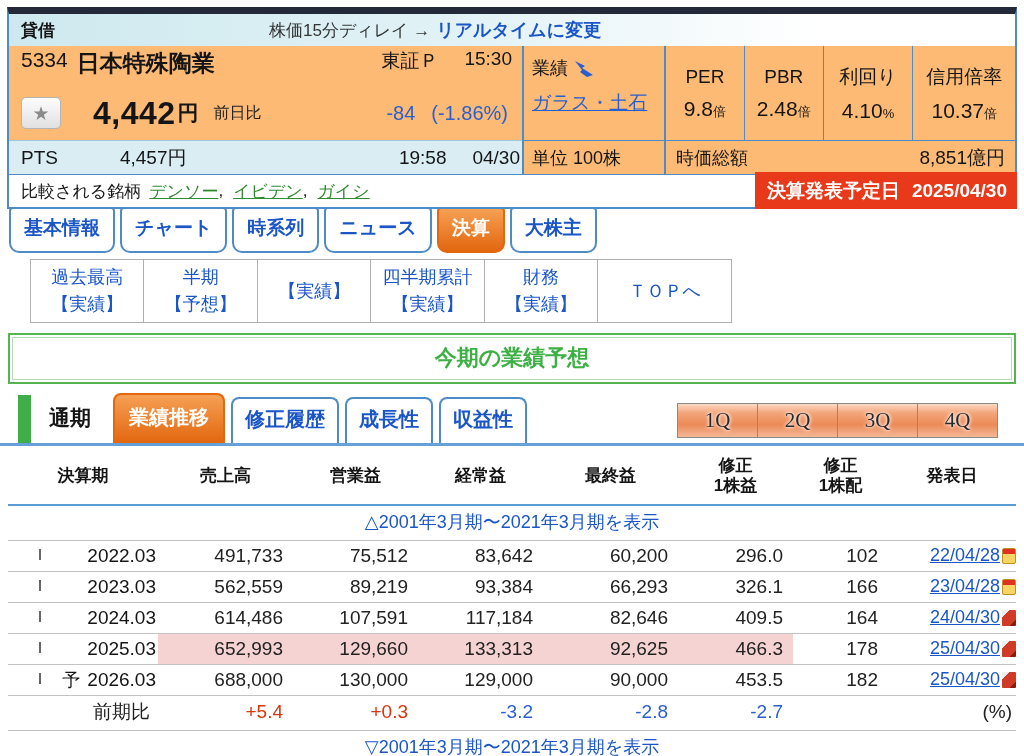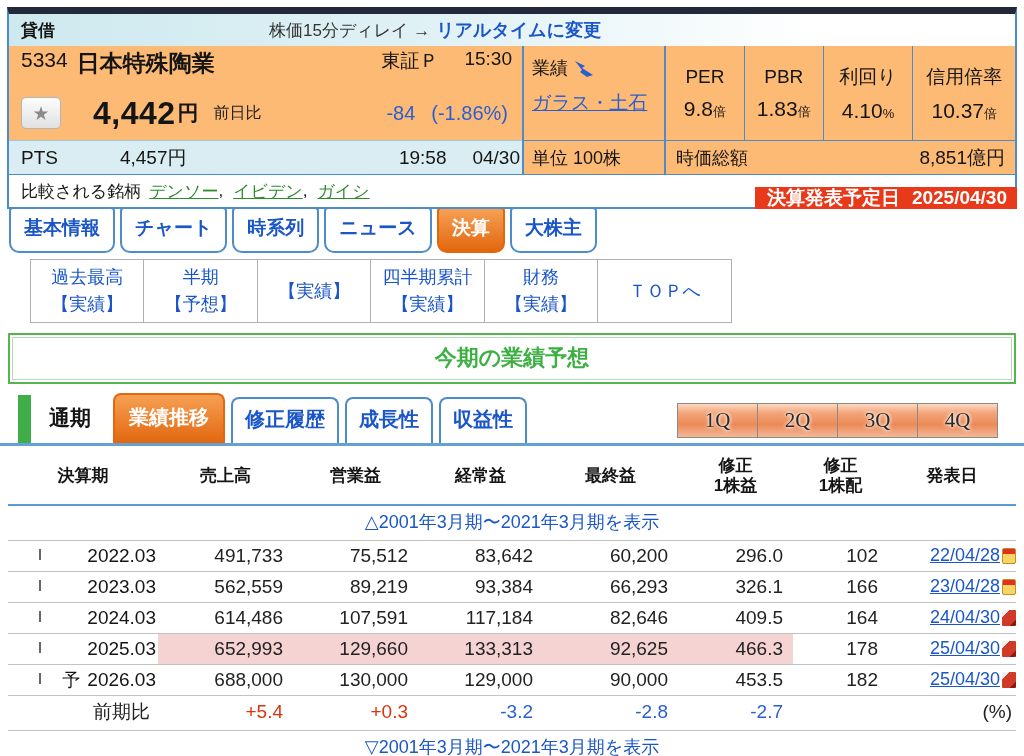--- a/index.html
+++ b/index.html
@@ -55,21 +55,21 @@
   .metric-label { font-size: 19px; }
   .metric-value { font-size: 21px; }
   .metric-unit { font-size: 13px; }
   .mcap-row { height: 34px; border-top: 1px solid #4e8cc8; display: flex; align-items: center; padding: 0 10px; font-size: 18px; }
   .mcap-value { margin-left: auto; font-size: 19px; }
 
   .compare-row { position: relative; height: 33px; border-top: 1px solid #4e8cc8; display: flex; align-items: center;
     padding-left: 12px; font-size: 17px; background: #fff; }
   .compare-link { color: #2e8b2e; text-decoration: underline; margin-left: 8px; }
   .comma { margin-right: 2px; }
-  .earnings-banner { position: absolute; right: -2px; bottom: -2px; height: 22px; display: flex; align-items: center;
+  .earnings-banner { position: absolute; right: -2px; bottom: -2px; height: 37px; display: flex; align-items: center;
     gap: 12px; background: #e8391a; color: #fff; font-weight: bold; font-size: 19px; padding: 0 10px 0 12px; }
 
   
   .nav-tabs { display: flex; gap: 5px; margin-left: 9px; height: 44px; }
   .nav-tab { border: 2px solid #4e8cc8; border-radius: 4px 4px 10px 10px; margin-top: -2px; background: #fff;
     color: #1a56c8; font-size: 19px; font-weight: bold; padding: 0 13px 5px; display: flex; align-items: center; cursor: pointer; }
   .nav-tab.active { background: linear-gradient(#f6a054, #e2670f); color: #fff; border-color: #e2670f; }
 
   
   .submenu { width: 702px; margin: 6px 0 0 30px; border: 1px solid #b0b0b0; display: flex; height: 64px; }
@@ -178,21 +178,21 @@
     </div>
 
     <div class="right-panel">
       <div class="metrics">
         <div class="metric m0">
           <span class="metric-label">PER</span>
           <span class="metric-value"><span>9.8</span><span class="metric-unit">倍</span></span>
         </div>
         <div class="metric m1">
           <span class="metric-label">PBR</span>
-          <span class="metric-value"><span>1.83</span><span class="metric-unit">倍</span></span>
+          <span class="metric-value"><span>2.48</span><span class="metric-unit">倍</span></span>
         </div>
         <div class="metric m2">
           <span class="metric-label">利回り</span>
           <span class="metric-value"><span>4.10</span><span class="metric-unit">%</span></span>
         </div>
         <div class="metric m3">
           <span class="metric-label">信用倍率</span>
           <span class="metric-value"><span>10.37</span><span class="metric-unit">倍</span></span>
         </div>
       </div>

